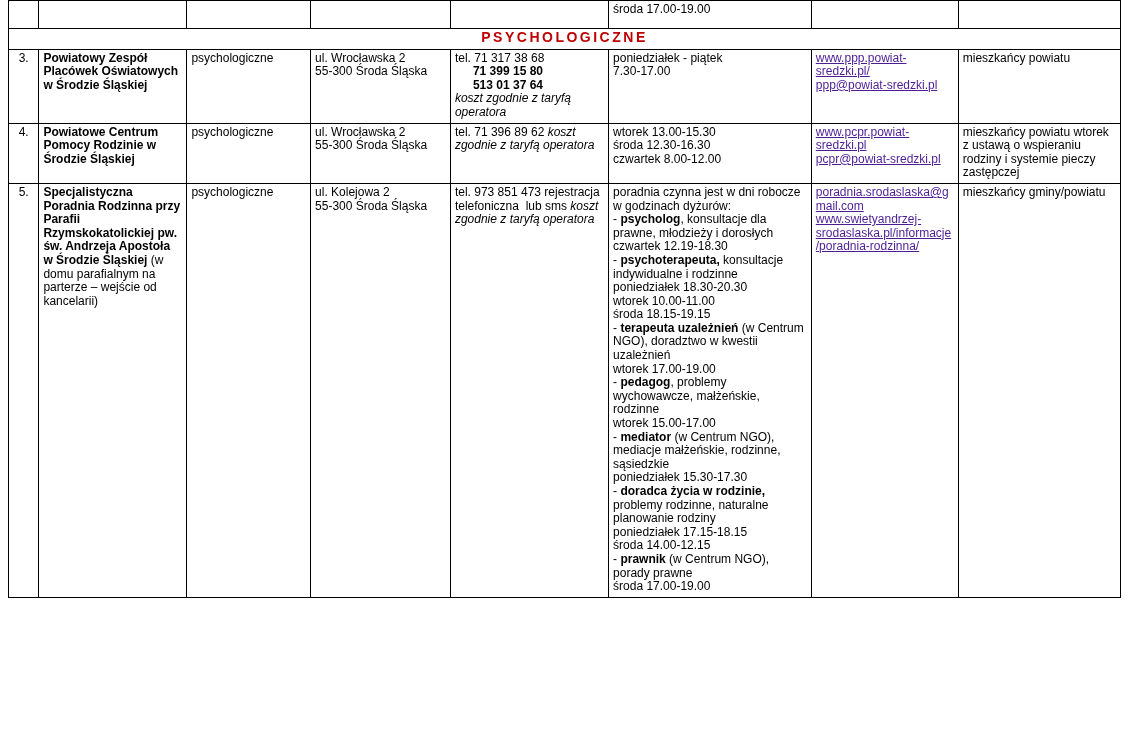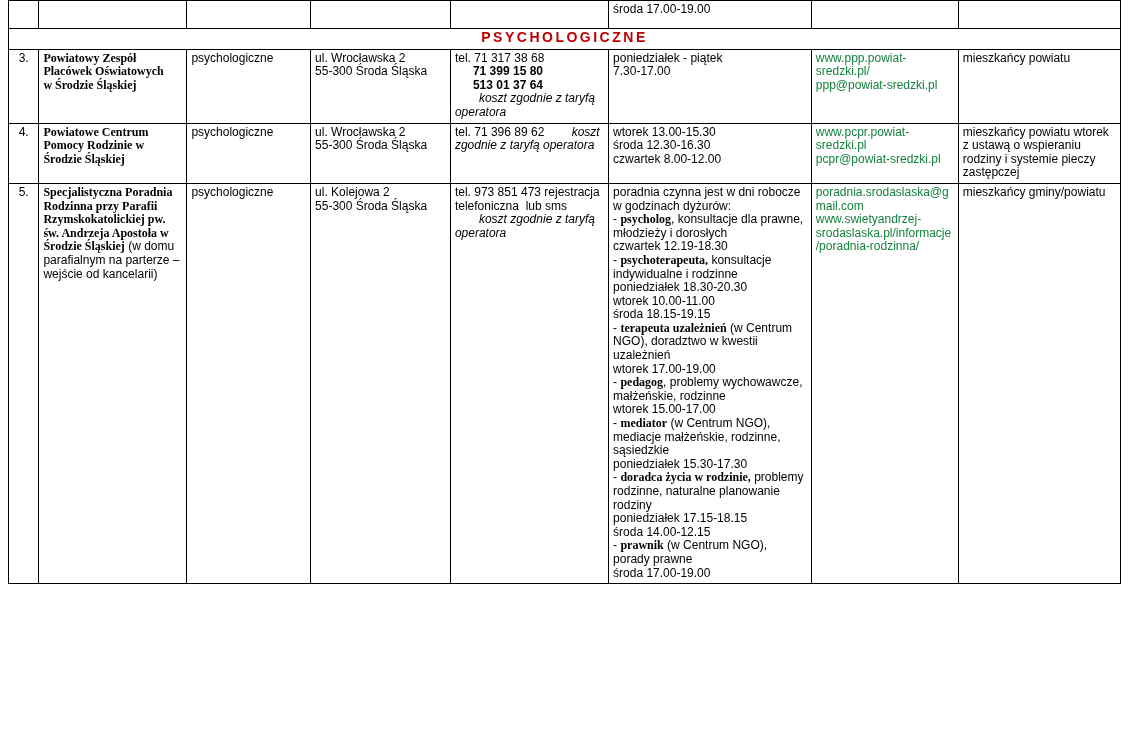--- a/index.html
+++ b/index.html
@@ -51,24 +51,25 @@
     text-align: center;
     padding: 7px 0 8px 0;
   }
   .section-head .title {
     color: #C00000;
     font-weight: bold;
     font-size: 14px;
     letter-spacing: 2.5px;
   }
 
-  .b { font-weight: bold; font-family: Liberation Serif, serif; }
-  .i { font-style: italic; margin-left: 24px; }
+  .b { font-weight: bold; }
+  .i { font-style: italic; }
   .link {
-    color: #15803d;
+    color: #4c1d95;
+    text-decoration: underline;
     display: block;
     word-break: break-word;
     cursor: pointer;
   }
   .gap { height: 13.6px; }
   .cellblock { white-space: pre-wrap; }
   .indent-phone { padding-left: 18px; display: block; font-weight: bold; }
   .num { text-align: center; }
 </style>
 </head>

